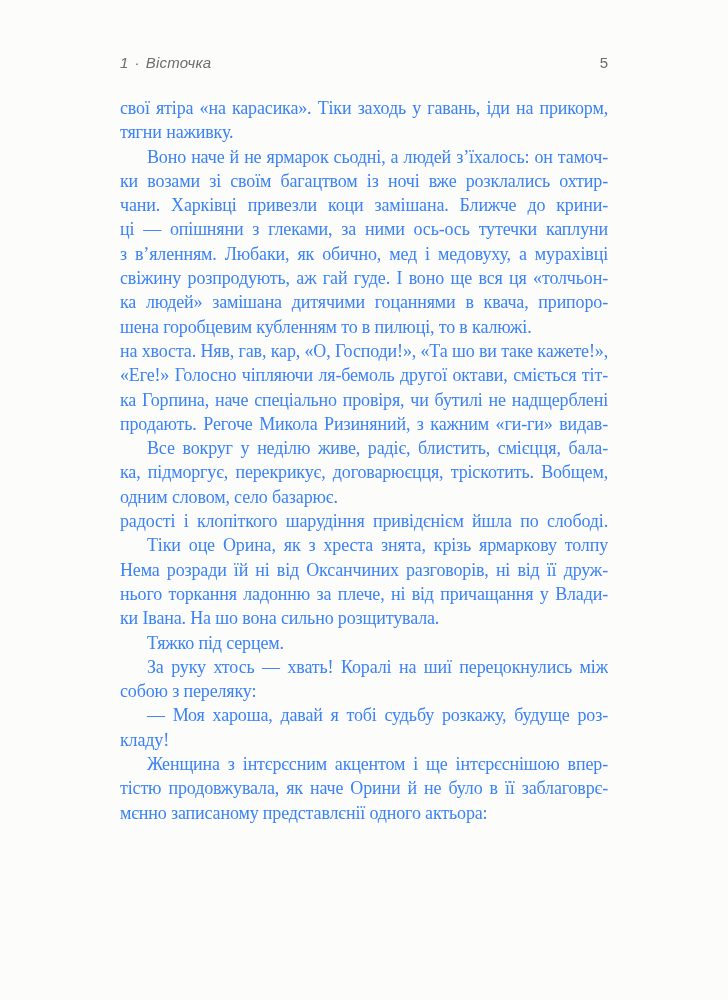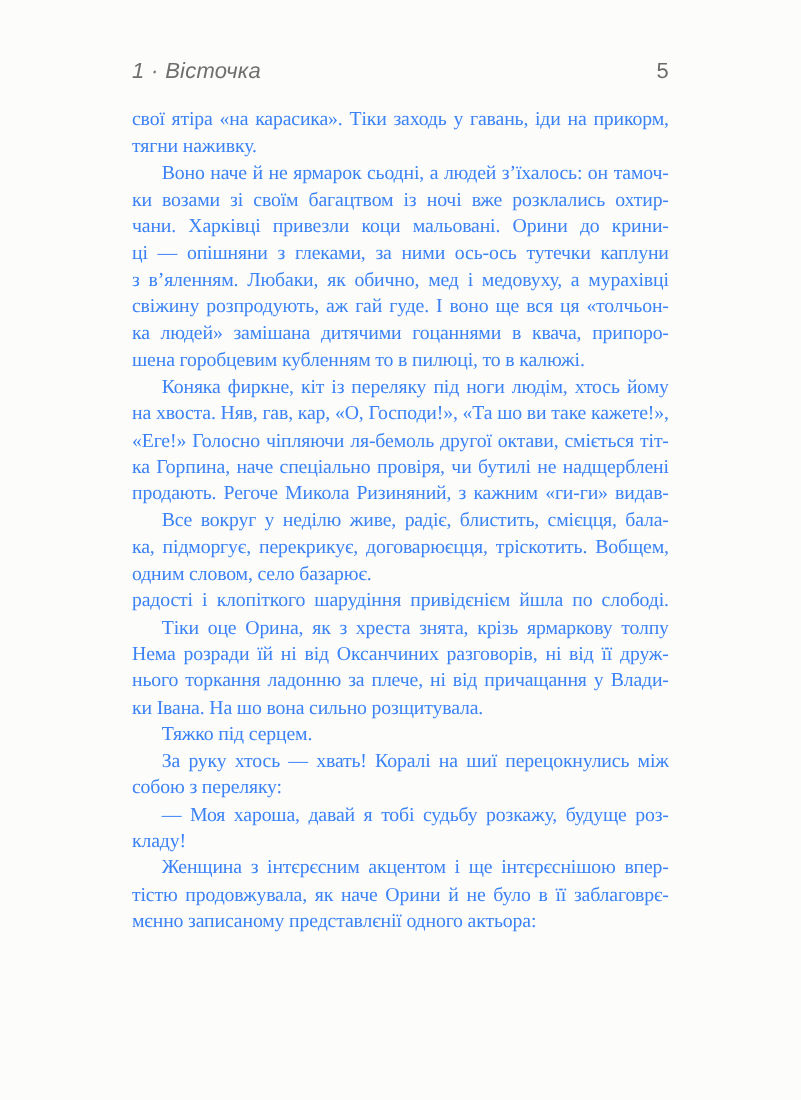--- a/index.html
+++ b/index.html
@@ -16,21 +16,21 @@
   }
   .running-head {
     position: absolute;
     left: 120px;
     top: 54px;
     width: 488px;
     display: flex;
     justify-content: space-between;
     align-items: baseline;
     font-family: "Liberation Sans", sans-serif;
-    font-size: 20px;
+    font-size: 15px;
     color: #6e6e6e;
   }
   .rh-left {
     font-style: italic;
     letter-spacing: 0.2px;
   }
   .rh-left .sep {
     margin: 0 6px;
   }
   .page-num {
@@ -75,28 +75,27 @@
     <span class="page-num">5</span>
   </div>
 
   <div class="body-text">
 
     <div class="ln">свої ятіра «на карасика». Тіки заходь у гавань, іди на прикорм,</div>
     <div class="ln last">тягни наживку.</div>
 
     <div class="ln ind">Воно наче й не ярмарок сьодні, а людей з’їхалось: он тамоч-</div>
     <div class="ln">ки возами зі своїм багацтвом із ночі вже розклались охтир-</div>
-    <div class="ln">чани. Харківці привезли коци мальовані. Орини до крини-</div>
+    <div class="ln">чани. Харківці привезли коци замішана. Ближче до крини-</div>
     <div class="ln">ці — опішняни з глеками, за ними ось-ось тутечки каплуни</div>
     <div class="ln">з в’яленням. Любаки, як обично, мед і медовуху, а мурахівці</div>
     <div class="ln">свіжину розпродують, аж гай гуде. І воно ще вся ця «толчьон-</div>
     <div class="ln">ка людей» замішана дитячими гоцаннями в квача, припоро-</div>
     <div class="ln last">шена горобцевим кубленням то в пилюці, то в калюжі.</div>
 
-    <div class="ln ind">Коняка фиркне, кіт із переляку під ноги людім, хтось йому</div>
     <div class="ln">на хвоста. Няв, гав, кар, «О, Господи!», «Та шо ви таке кажете!»,</div>
     <div class="ln">«Еге!» Голосно чіпляючи ля-бемоль другої октави, сміється тіт-</div>
     <div class="ln">ка Горпина, наче спеціально провіря, чи бутилі не надщерблені</div>
     <div class="ln">продають. Регоче Микола Ризиняний, з кажним «ги-ги» видав-</div>
 
     <div class="ln ind">Все вокруг у неділю живе, радіє, блистить, смієцця, бала-</div>
     <div class="ln">ка, підморгує, перекрикує, договарюєцця, тріскотить. Вобщем,</div>
     <div class="ln last">одним словом, село базарює.</div>
 
     <div class="ln">радості і клопіткого шарудіння привідєнієм йшла по слободі.</div>

